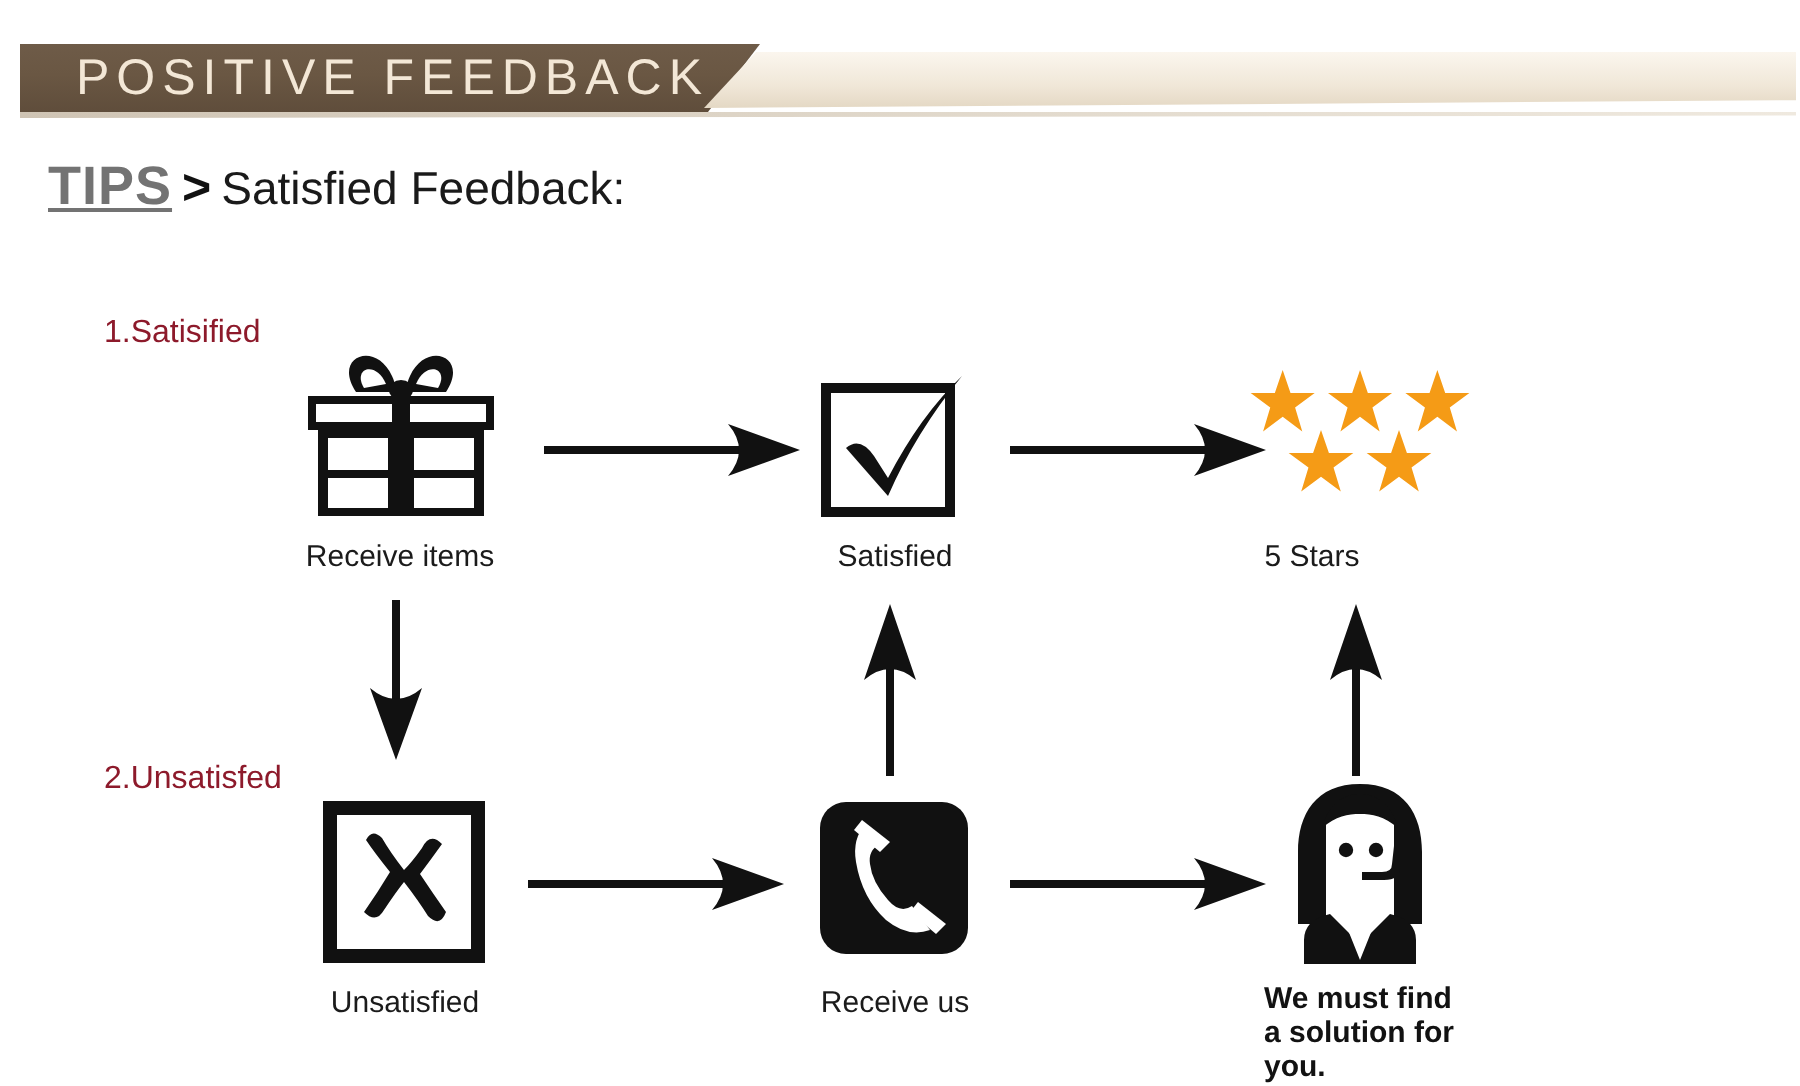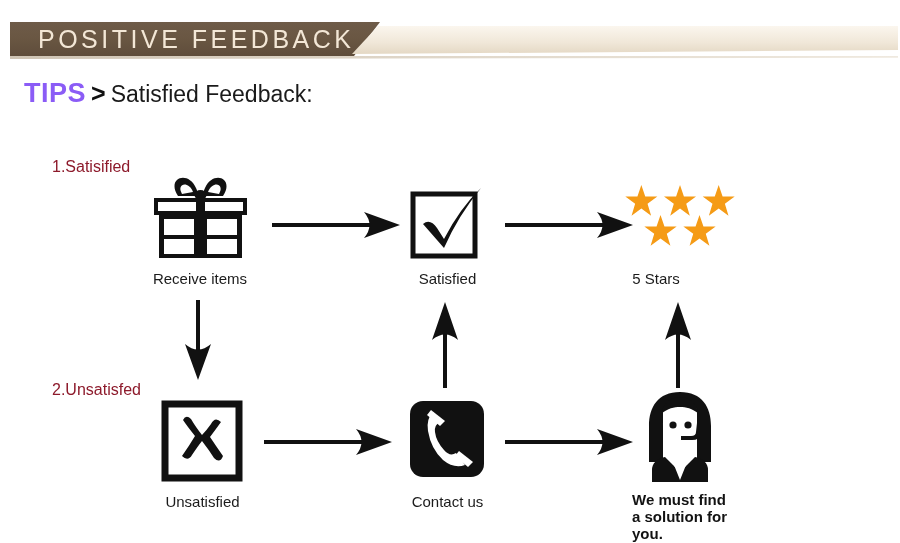--- a/index.html
+++ b/index.html
@@ -66,21 +66,22 @@
   #tips-line {
     position: absolute;
     left: 24px;
     top: 78px;
     white-space: nowrap;
   }
   .tips-strong {
     font-size: 27px;
     font-weight: bold;
     letter-spacing: 0.5px;
-    color: #8b5cf6;
+    color: #737373;
+    text-decoration: underline;
   }
   .tips-gt {
     font-size: 25px;
     font-weight: bold;
     color: #111;
     padding: 0 5px;
   }
   .tips-rest {
     font-size: 23px;
     font-weight: 400;
@@ -253,21 +254,21 @@
   </div>
 
   <div class="icon-box" style="left:409px; top:399px; width:76px; height:80px;">
     <svg width="76" height="80" viewBox="0 0 76 80">
       <rect x="1" y="2" width="74" height="76" rx="13" fill="#111"></rect>
       <path d="M24 13 Q17 20 19 32 Q22 50 34 61 Q45 70 56 66 L47 54 Q41 58 35 51 Q27 42 26 33 Q25 26 31 23 Z" fill="#fff"></path>
       <path d="M22 11 L36 22 L31 27 L18 16 Z" fill="#fff"></path>
       <path d="M50 52 L64 63 L59 68 L46 57 Z" fill="#fff"></path>
     </svg>
   </div>
-  <div class="step-label" style="left:385px; top:493px; width:125px;">Contact us</div>
+  <div class="step-label" style="left:385px; top:493px; width:125px;">Receive us</div>
 
   <div class="icon-box" style="left:505px; top:425px;">
     <svg width="130" height="34" viewBox="0 0 130 34">
       <rect x="0" y="15" width="100" height="4" fill="#111"></rect>
       <path d="M128 17 L92 4 Q103 17 92 30 Z" fill="#111"></path>
     </svg>
   </div>
 
   <div class="icon-box" style="left:632px; top:390px; width:96px; height:92px;">
     <svg width="96" height="92" viewBox="0 0 96 92">

